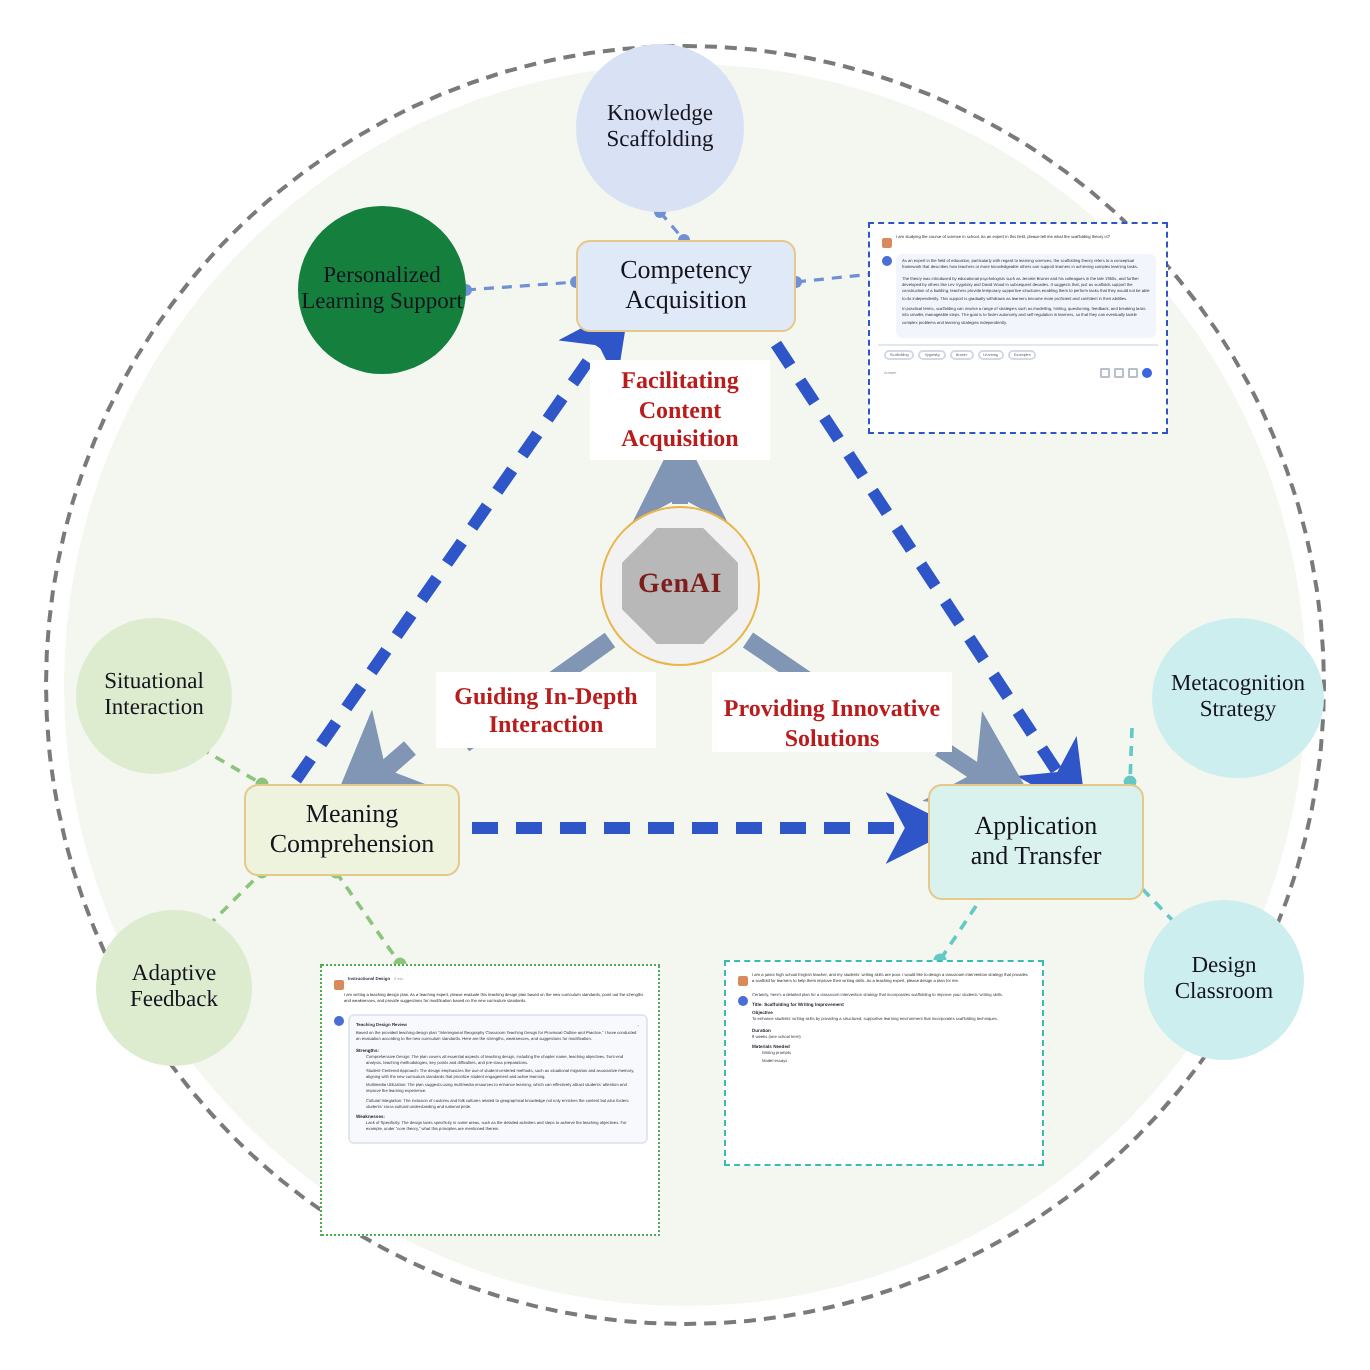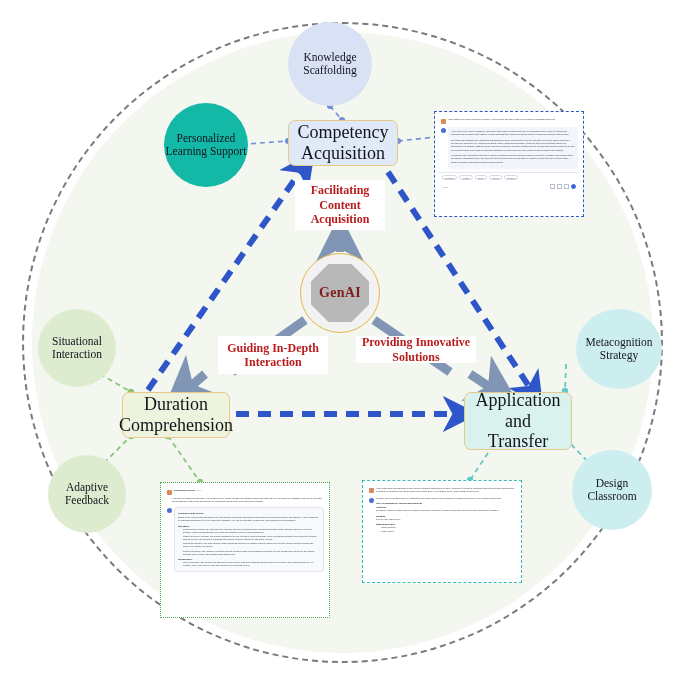--- a/index.html
+++ b/index.html
@@ -9,38 +9,38 @@
   .outer-circle{position:absolute;left:22px;top:22px;width:641px;height:641px;border-radius:50%;
     border:2px dashed #7a7a7a;box-sizing:border-box;}
   .inner-circle{position:absolute;left:32px;top:32px;width:621px;height:621px;border-radius:50%;
     background:#f3f7f0;box-sizing:border-box;}
 
   svg.lines{position:absolute;left:0;top:0;width:685px;height:685px;pointer-events:none;}
 
   .node{position:absolute;box-sizing:border-box;display:flex;align-items:center;justify-content:center;
     text-align:center;font-weight:normal;color:#14141e;line-height:1.15;}
 
-  .rect-node{border-radius:7px;border:1.2px solid #e6c98a;font-size:18px;padding:18px;}
+  .rect-node{border-radius:7px;border:1.2px solid #e6c98a;font-size:13px;padding:18px;}
   .n-competency{left:288px;top:120px;width:110px;height:46px;background:#e0e9f7;}
   .n-meaning{left:122px;top:392px;width:108px;height:46px;background:#edf3dd;}
   .n-application{left:464px;top:392px;width:108px;height:58px;background:#d9f2ee;}
 
   .circ-node{border-radius:50%;font-size:11.5px;}
   .n-knowledge{left:288px;top:22px;width:84px;height:84px;background:#d9e1f5;}
-  .n-personalized{left:164px;top:103px;width:84px;height:84px;background:#14b8a6;}
+  .n-personalized{left:149px;top:103px;width:84px;height:84px;background:#15803d;}
   .n-situational{left:38px;top:309px;width:78px;height:78px;background:#ddeccf;}
   .n-adaptive{left:48px;top:455px;width:78px;height:78px;background:#ddeccf;}
   .n-metacog{left:576px;top:309px;width:86px;height:80px;background:#cdeeee;}
   .n-design{left:572px;top:450px;width:80px;height:80px;background:#cdeeee;}
 
   .lbl{position:absolute;background:#ffffff;display:flex;align-items:center;justify-content:center;
     text-align:center;font-weight:bold;font-size:12px;color:#b91c1c;line-height:1.2;box-sizing:border-box;}
   .l-facilitate{left:295px;top:180px;width:90px;height:50px;}
   .l-guiding{left:218px;top:336px;width:110px;height:38px;}
-  .l-providing{left:356px;top:336px;width:120px;height:27px;}
+  .l-providing{left:356px;top:336px;width:120px;height:40px;align-items:flex-end;}
 
   .genai-wrap{position:absolute;left:300px;top:253px;width:80px;height:80px;}
   .genai-circle{position:absolute;inset:0;border-radius:50%;background:#f2f2f2;border:1.6px solid #e8b64a;box-sizing:border-box;}
   .genai-oct{position:absolute;left:11px;top:11px;width:58px;height:58px;background:#b8b8b8;
     clip-path:polygon(30% 0,70% 0,100% 30%,100% 70%,70% 100%,30% 100%,0 70%,0 30%);
     display:flex;align-items:center;justify-content:center;}
   .genai-oct span{color:#7f1d1d;font-weight:bold;font-size:14px;letter-spacing:.3px;}
 
   
   .panel{position:absolute;box-sizing:border-box;background:#ffffff;padding:4px;}
@@ -155,21 +155,21 @@
     <span>Metacognition Strategy</span>
   </div>
   <div class="node circ-node n-design">
     <span>Design Classroom</span>
   </div>
 
   <div class="node rect-node n-competency">
     <span>Competency Acquisition</span>
   </div>
   <div class="node rect-node n-meaning">
-    <span>Duration Comprehension</span>
+    <span>Meaning Comprehension</span>
   </div>
   <div class="node rect-node n-application">
     <span>Application and Transfer</span>
   </div>
 
   <div class="lbl l-facilitate">
     <span>Facilitating Content Acquisition</span>
   </div>
   <div class="lbl l-guiding">
     <span>Guiding In-Depth Interaction</span>

